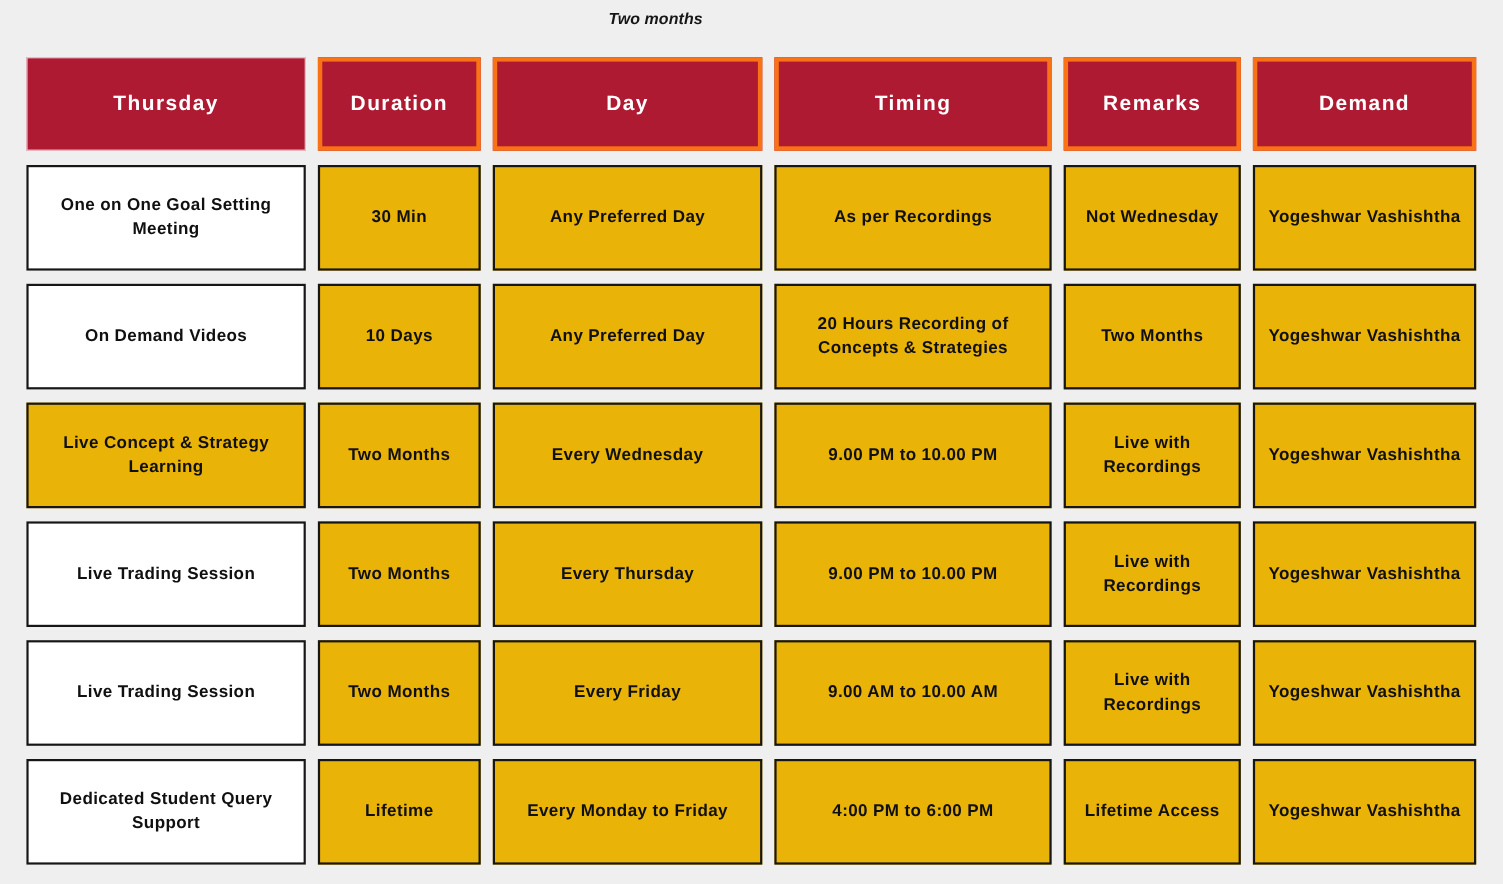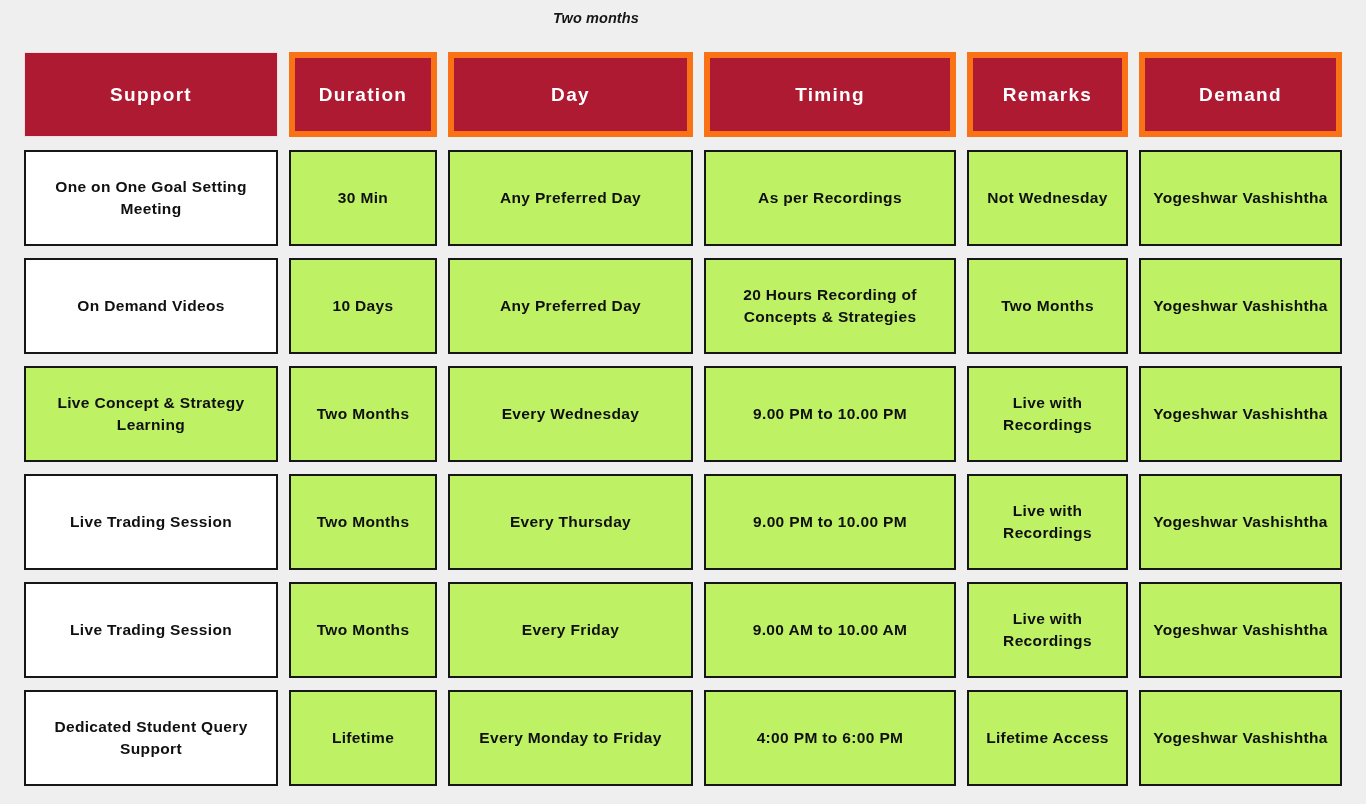--- a/index.html
+++ b/index.html
@@ -62,36 +62,36 @@
     display: flex;
     align-items: center;
     justify-content: center;
     text-align: center;
   }
 
   .head-cell {
     height: 85px;
     background: #ad1a31;
     color: #ffffff;
-    border: 6px solid #f97316;
+    border: 4px solid #f97316;
     font-size: 19px;
     font-weight: bold;
     letter-spacing: 1.3px;
     line-height: 24px;
   }
 
   
   .head-cell.no-border {
     border: 1px solid #f3dde1;
   }
 
   .body-cell {
     height: 96px;
     border: 2px solid #161616;
-    background: #bef264;
+    background: #eab308;
     color: #101010;
     font-size: 15.5px;
     font-weight: bold;
     letter-spacing: 0.35px;
     line-height: 22px;
     padding: 4px 8px;
   }
 
   .body-cell.white { background: #ffffff; text-align: center; }
 
@@ -115,21 +115,21 @@
         <col class="c2">
       <col class="c3">
         <col class="c4">
         <col class="c5">
     </colgroup>
 
     <thead>
       <tr>
         <th>
           <div class="cell head-cell no-border">
-            <span class="cell-text">Support</span>
+            <span class="cell-text">Thursday</span>
           </div>
         </th>
         <th>
           <div class="cell head-cell">
             <span class="cell-text">Duration</span>
           </div>
         </th>
         <th>
           <div class="cell head-cell">
             <span class="cell-text">Day</span>

